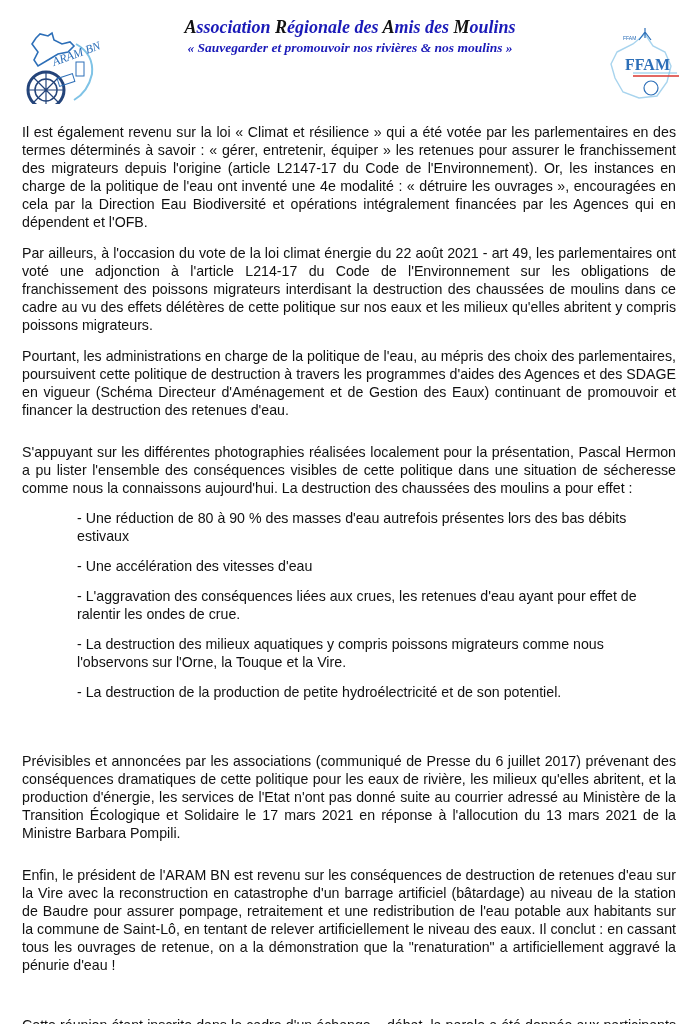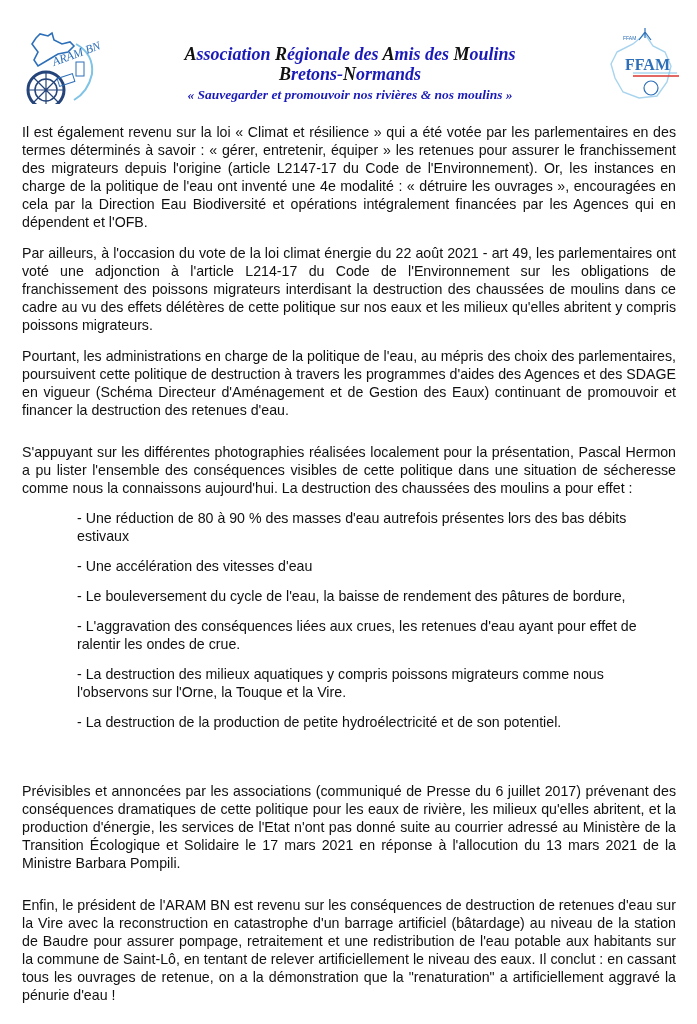--- a/index.html
+++ b/index.html
@@ -5,21 +5,21 @@
   html, body { margin: 0; padding: 0; background: #ffffff; }
   body {
     width: 697px; height: 1024px; overflow: hidden; position: relative;
     font-family: "Liberation Sans", sans-serif; color: #111111;
   }
   .header { position: absolute; left: 0; top: 0; width: 697px; height: 110px; }
   .logo { position: absolute; }
   .logo-aram { left: 18px; top: 30px; width: 82px; height: 74px; }
   .logo-ffam { left: 603px; top: 26px; width: 80px; height: 76px; }
   .title-block {
-    position: absolute; left: 120px; top: 44px; width: 460px; text-align: center;
+    position: absolute; left: 120px; top: 17px; width: 460px; text-align: center;
     font-family: "Liberation Serif", serif; font-style: italic; font-weight: bold;
     color: #1a1ab8;
   }
   .title-line1 { font-size: 18px; line-height: 20px; }
   .title-line2 { font-size: 18px; line-height: 20px; }
   .title-line3 { font-size: 13.5px; line-height: 17px; margin-top: 2px; }
   .cap { color: #111111; }
 
   .content {
     position: absolute; left: 19px; top: 120px; width: 660px;
@@ -43,21 +43,20 @@
     <circle cx="28" cy="60" r="18" fill="none" stroke="#24447a" stroke-width="3"></circle>
     <circle cx="28" cy="60" r="11" fill="none" stroke="#24447a" stroke-width="1.5"></circle>
     <path d="M28 42 L28 78 M10 60 L46 60 M15 47 L41 73 M41 47 L15 73" stroke="#24447a" stroke-width="1.2"></path>
     <rect x="40" y="46" width="16" height="8" fill="none" stroke="#2d6fb8" stroke-width="1" transform="rotate(-18 48 50)"></rect>
     <rect x="58" y="32" width="8" height="14" fill="none" stroke="#2d6fb8" stroke-width="1"></rect>
     <text x="36" y="36" font-family="Liberation Serif, serif" font-style="italic" font-size="12" fill="#2d6fb8" transform="rotate(-20 36 36)">ARAM BN</text>
   </svg>
 
   <div class="title-block">
     <div class="title-line1" id="t1"><span class="cap">A</span><span>ssociation </span><span class="cap">R</span><span>égionale des </span><span class="cap">A</span><span>mis des </span><span class="cap">M</span><span>oulins</span></div>
-    <div class="title-line2" id="t2"><span class="cap">B</span><span>retons-</span><span class="cap">N</span><span>ormands</span></div>
     <div class="title-line3">« Sauvegarder et promouvoir nos rivières &amp; nos moulins »</div>
   </div>
 
   <svg class="logo logo-ffam" viewBox="0 0 80 76">
     <path d="M14 26 L30 18 L42 8 L50 20 L62 26 L68 40 L64 56 L54 70 L36 72 L20 66 L12 52 L8 38 Z" fill="none" stroke="#a8d4ee" stroke-width="1.4"></path>
     <path d="M42 2 L42 12 M36 14 L42 6 L48 14" stroke="#2d6fb8" stroke-width="1.2" fill="none"></path>
     <text x="20" y="14" font-family="Liberation Sans, sans-serif" font-size="5" fill="#2d6fb8">FFAM</text>
     <text x="22" y="44" font-family="Liberation Serif, serif" font-weight="bold" font-size="16" fill="#2d6fb8">FFAM</text>
     <path d="M30 50 L76 50" stroke="#d9362f" stroke-width="1.5"></path>
     <path d="M30 47 L74 47" stroke="#7fc3e6" stroke-width="1"></path>
@@ -69,21 +68,20 @@
   <p>Il est également revenu sur la loi « Climat et résilience » qui a été votée par les parlementaires en des termes déterminés à savoir : « gérer, entretenir, équiper » les retenues pour assurer le franchissement des migrateurs depuis l'origine (article L2147-17 du Code de l'Environnement). Or, les instances en charge de la politique de l'eau ont inventé une 4e modalité : « détruire les ouvrages », encouragées en cela par la Direction Eau Biodiversité et opérations intégralement financées par les Agences qui en dépendent et l'OFB.</p>
   <div class="gap-s"></div>
   <p>Par ailleurs, à l'occasion du vote de la loi climat énergie du 22 août 2021 - art 49, les parlementaires ont voté une adjonction à l'article L214-17 du Code de l'Environnement sur les obligations de franchissement des poissons migrateurs interdisant la destruction des chaussées de moulins dans ce cadre au vu des effets délétères de cette politique sur nos eaux et les milieux qu'elles abritent y compris poissons migrateurs.</p>
   <div class="gap-s"></div>
   <p>Pourtant, les administrations en charge de la politique de l'eau, au mépris des choix des parlementaires, poursuivent cette politique de destruction à travers les programmes d'aides des Agences et des SDAGE en vigueur (Schéma Directeur d'Aménagement et de Gestion des Eaux) continuant de promouvoir et financer la destruction des retenues d'eau.</p>
   <div class="gap-l"></div>
   <p>S'appuyant sur les différentes photographies réalisées localement pour la présentation, Pascal Hermon a pu lister l'ensemble des conséquences visibles de cette politique dans une situation de sécheresse comme nous la connaissons aujourd'hui. La destruction des chaussées des moulins a pour effet :</p>
   <ul class="bullets">
     <li>- Une réduction de 80 à 90 % des masses d'eau autrefois présentes lors des bas débits estivaux</li>
     <li>- Une accélération des vitesses d'eau</li>
-    <li>- Le bouleversement du cycle de l'eau, la baisse de rendement des pâtures de bordure,</li>
     <li>- L'aggravation des conséquences liées aux crues, les retenues d'eau ayant pour effet de ralentir les ondes de crue.</li>
     <li>- La destruction des milieux aquatiques y compris poissons migrateurs comme nous l'observons sur l'Orne, la Touque et la Vire.</li>
     <li>- La destruction de la production de petite hydroélectricité et de son potentiel.</li>
   </ul>
   <div class="gap-xl"></div>
   <p>Prévisibles et annoncées par les associations (communiqué de Presse du 6 juillet 2017) prévenant des conséquences dramatiques de cette politique pour les eaux de rivière, les milieux qu'elles abritent, et la production d'énergie, les services de l'Etat n'ont pas donné suite au courrier adressé au Ministère de la Transition Écologique et Solidaire le 17 mars 2021 en réponse à l'allocution du 13 mars 2021 de la Ministre Barbara Pompili.</p>
   <div class="gap-l"></div>
   <p>Enfin, le président de l'ARAM BN est revenu sur les conséquences de destruction de retenues d'eau sur la Vire avec la reconstruction en catastrophe d'un barrage artificiel (bâtardage) au niveau de la station de Baudre pour assurer pompage, retraitement et une redistribution de l'eau potable aux habitants sur la commune de Saint-Lô, en tentant de relever artificiellement le niveau des eaux. Il conclut : en cassant tous les ouvrages de retenue, on a la démonstration que la "renaturation" a artificiellement aggravé la pénurie d'eau !</p>
   <div class="gap-xl"></div>
   <p>Cette réunion étant inscrite dans le cadre d'un échange – débat, la parole a été donnée aux participants dans la salle.</p>

